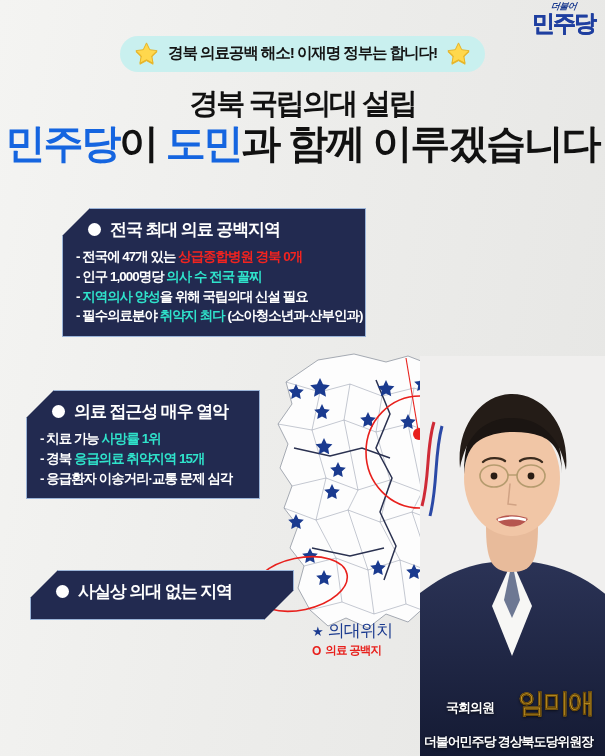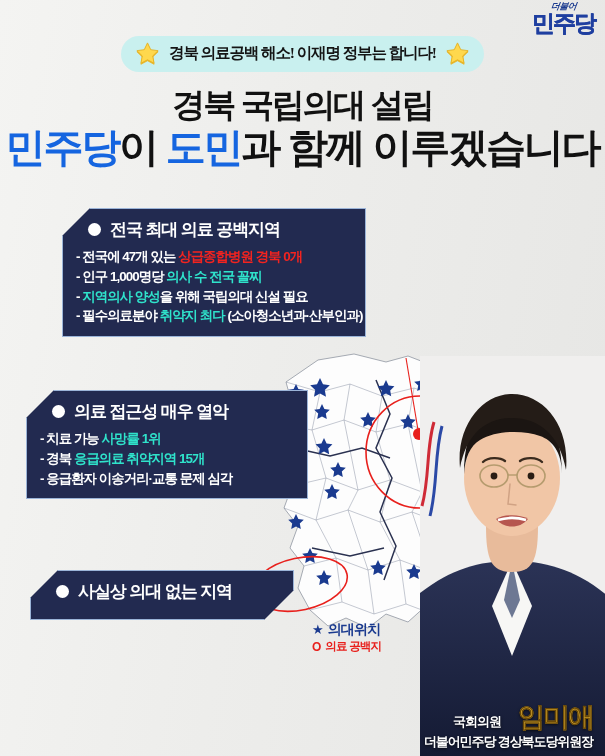--- a/index.html
+++ b/index.html
@@ -36,40 +36,39 @@
   
   #banner-wrap {
     position:absolute; left:0; right:0; top:36px;
     display:flex; justify-content:center; align-items:center;
   }
   #banner {
     display:flex; align-items:center; gap:9px;
     background:#c9f0ef;
     border-radius:22px;
     padding:5px 14px 6px 14px;
-    font-family:Liberation Serif, serif;
   }
   #banner .btxt {
     font-size:15.5px; font-weight:700; color:#141414;
     letter-spacing:-1.1px; white-space:nowrap;
   }
   .star {
     width:25px; height:25px; flex:none;
     color:#ffd84d;
     filter:drop-shadow(0 1px 0 #e8b62a);
   }
   .star svg { display:block; width:100%; height:100%; }
 
   
   #headline {
     position:absolute; left:0; right:0; top:88px;
     text-align:center; line-height:1.06;
   }
   #headline .l1 {
-    font-size:33px; font-weight:900; color:#111;
+    font-size:29px; font-weight:900; color:#111;
     letter-spacing:-2.2px;
   }
   #headline .l2 {
     font-size:40px; font-weight:900; color:#111;
     letter-spacing:-2.2px; margin-top:3px;
   }
   .hl-blue { color:#1565e0; }
 
   
   #map {
@@ -108,54 +107,54 @@
   .box ul { list-style:none; }
   .box li {
     font-size:13.4px; font-weight:600; letter-spacing:-0.95px;
     line-height:1.48; white-space:nowrap;
   }
   .box li .ind { padding-left:13px; }
   .c-red  { color:#f4231f; font-weight:800; }
   .c-teal { color:#2fe3cb; font-weight:700; }
 
   #box1 { left:62px; top:208px; width:304px; }
-  #box2 { left:26px; top:390px; width:282px; }
+  #box2 { left:26px; top:390px; width:234px; }
   #box3 { left:30px; top:570px; width:264px; }
 
   
   #legend {
     position:absolute; left:312px; top:620px;
     line-height:1.35; white-space:nowrap;
   }
   #legend .lg-row { display:flex; align-items:center; gap:4px; }
   #legend .lg-star { color:#1a3a8f; font-size:13px; }
-  #legend .lg-lbl-blue { font-size:14px; font-weight:700; color:#1a3a8f; letter-spacing:-0.8px; }
+  #legend .lg-lbl-blue { font-size:17px; font-weight:400; color:#1a3a8f; letter-spacing:-0.8px; }
   #legend .lg-circ { color:#e8201c; font-size:12px; font-weight:800; }
   #legend .lg-lbl-red { font-size:11.5px; font-weight:700; color:#e8201c; letter-spacing:-0.8px; }
 
   
   #signature {
     position:absolute; right:12px; bottom:6px;
     text-align:right; line-height:1.15;
     text-shadow:0 1px 3px rgba(0,0,0,.75);
   }
   #signature .row1 {
-    display:flex; align-items:baseline; justify-content:flex-end; gap:17px;
+    display:flex; align-items:baseline; justify-content:flex-end; gap:24px;
   }
   #signature .role {
     font-size:13px; font-weight:800; color:#ffffff; letter-spacing:-1px;
   }
   #signature .name {
     font-size:27px; font-weight:900; color:#f5c33b;
     letter-spacing:-2px;
     -webkit-text-stroke:0.5px #6b4a08;
   }
   #signature .org {
     font-size:13px; font-weight:800; color:#ffffff;
-    letter-spacing:-1.1px; margin-top:2px;text-align:right;
+    letter-spacing:-1.1px; margin-top:16px;text-align:right;
   }
 </style>
 </head>
 <body>
 
 <div id="poster">
 
   <div id="logo">
     <div class="sub">더불어</div>
     <div class="main">민주당</div>

